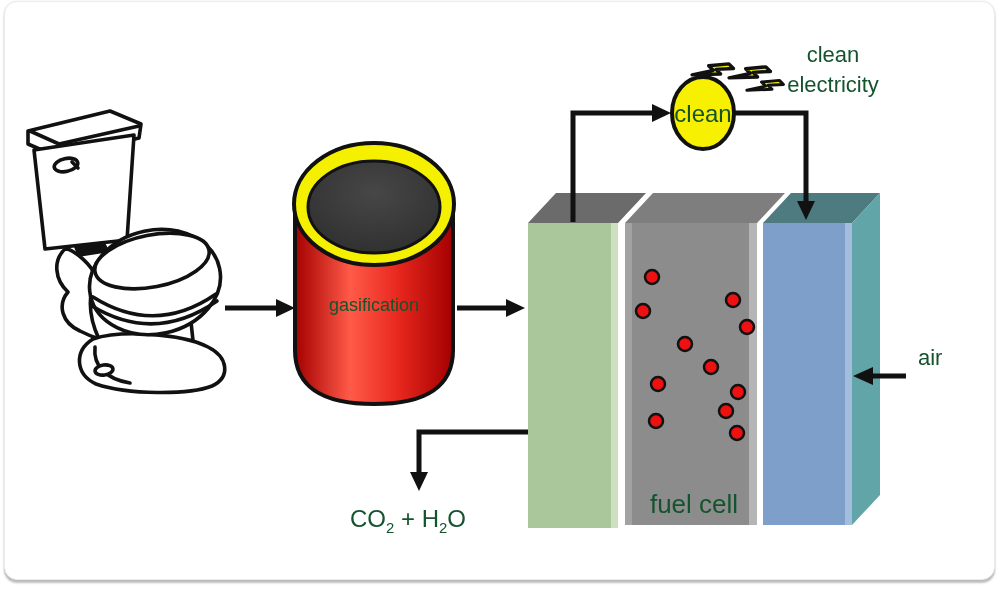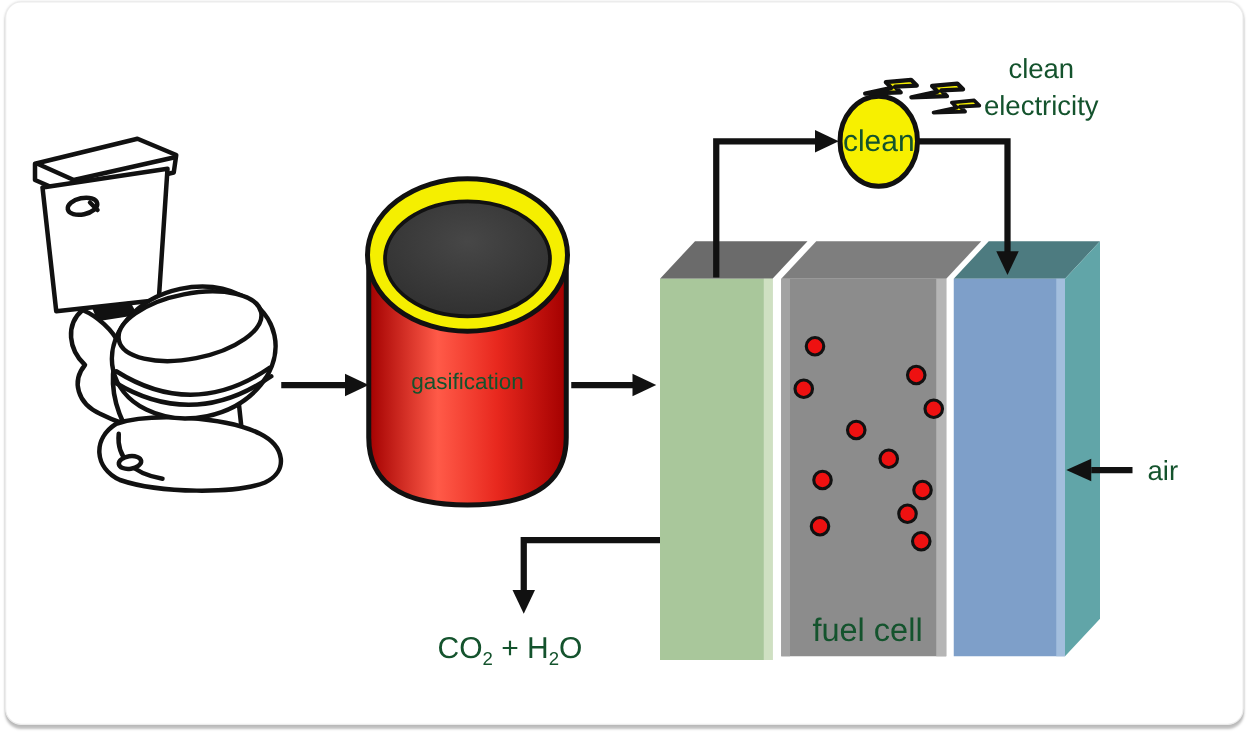--- a/index.html
+++ b/index.html
@@ -145,15 +145,15 @@
 
 <div class="label centered" style="left:703px;top:100px;font-size:24px;">clean</div>
 
 <div class="label centered" style="left:833px;top:40px;font-size:22px;line-height:30px;">
   <div>clean</div>
   <div>electricity</div>
 </div>
 
 <div class="label centered" style="left:694px;top:489px;font-size:26px;">fuel cell</div>
 
-<div class="label" style="left:918px;top:364px;font-size:22px;">air</div>
+<div class="label" style="left:918px;top:345px;font-size:22px;">air</div>
 
 <div class="label centered" style="left:408px;top:505px;font-size:24px;"><span>CO</span><sub>2</sub><span> + H</span><sub>2</sub><span>O</span></div>
 
 </body></html>

